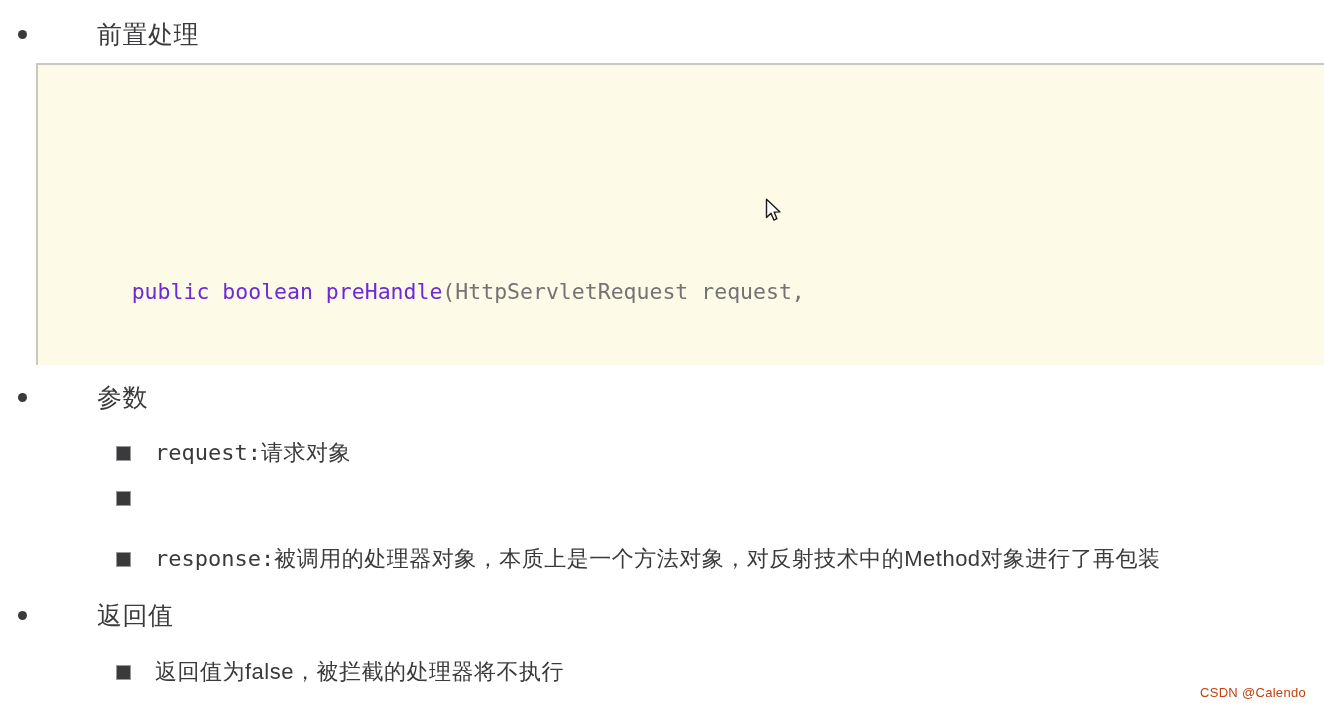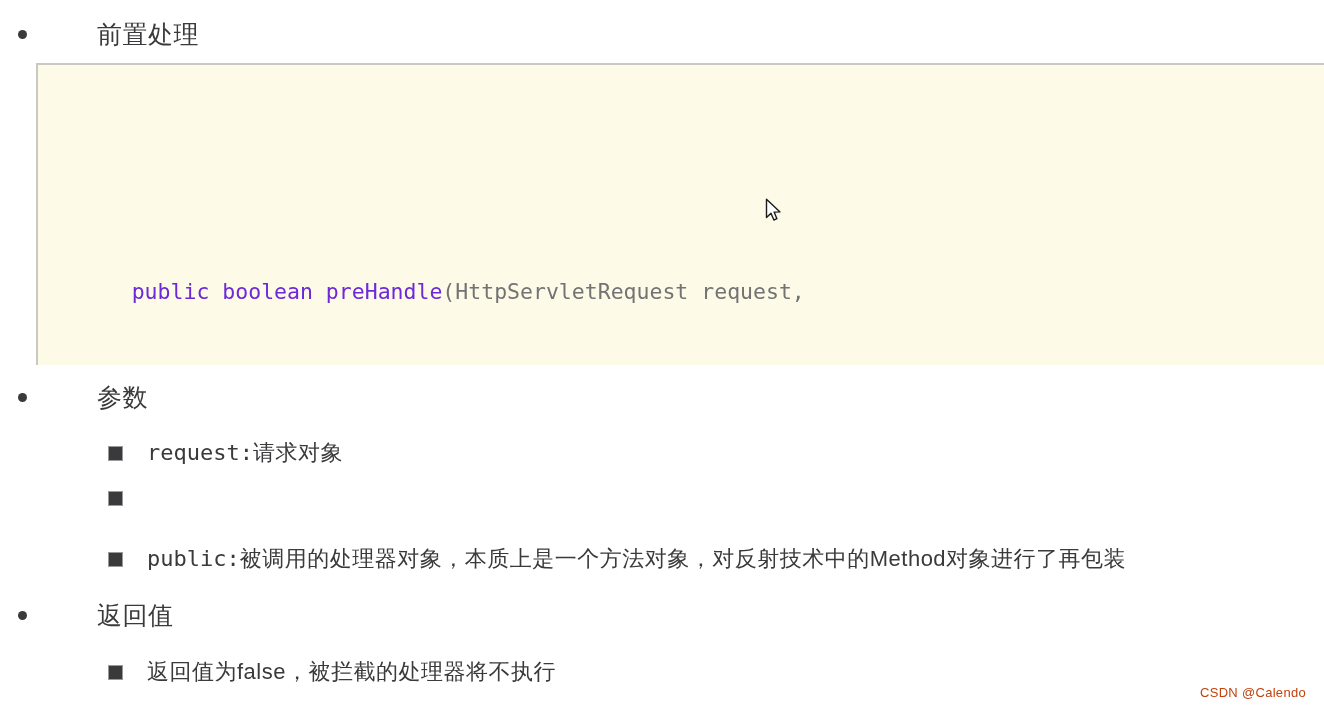--- a/index.html
+++ b/index.html
@@ -37,21 +37,21 @@
     margin-left: 37px;
     font-size: 25px;
     line-height: 30px;
     color: #3a3a3c;
     letter-spacing: 0.5px;
     font-family: "Liberation Sans", "DejaVu Sans", sans-serif;
   }
 
   .l2-row {
     position: absolute;
-    left: 4px;
+    left: 12px;
     display: flex;
     align-items: center;
     white-space: nowrap;
   }
   .l2-bullet {
     width: 13px;
     height: 13px;
     background: #3a3a3c;
     border: 1px solid #9a9a9a;
     margin-left: 104px;
@@ -154,21 +154,21 @@
   <span class="l2-bullet"></span>
   <span class="l2-label"><span>request:</span><span class="cjk">请求对象</span></span>
 </div>
 
 <div class="l2-row" style="top:491px;">
   <span class="l2-bullet"></span>
 </div>
 
 <div class="l2-row" style="top:545px;">
   <span class="l2-bullet"></span>
-  <span class="l2-label"><span>public:</span><span class="cjk">被调用的处理器对象，本质上是一个方法对象，对反射技术中的Method对象进行了再包装</span></span>
+  <span class="l2-label"><span>response:</span><span class="cjk">被调用的处理器对象，本质上是一个方法对象，对反射技术中的Method对象进行了再包装</span></span>
 </div>
 
 <div class="l1-row" style="top:600px;">
   <span class="l1-bullet"></span>
   <span class="l1-label">返回值</span>
 </div>
 
 <div class="l2-row" style="top:658px;">
   <span class="l2-bullet"></span>
   <span class="l2-label"><span class="cjk">返回值为false，被拦截的处理器将不执行</span></span>

